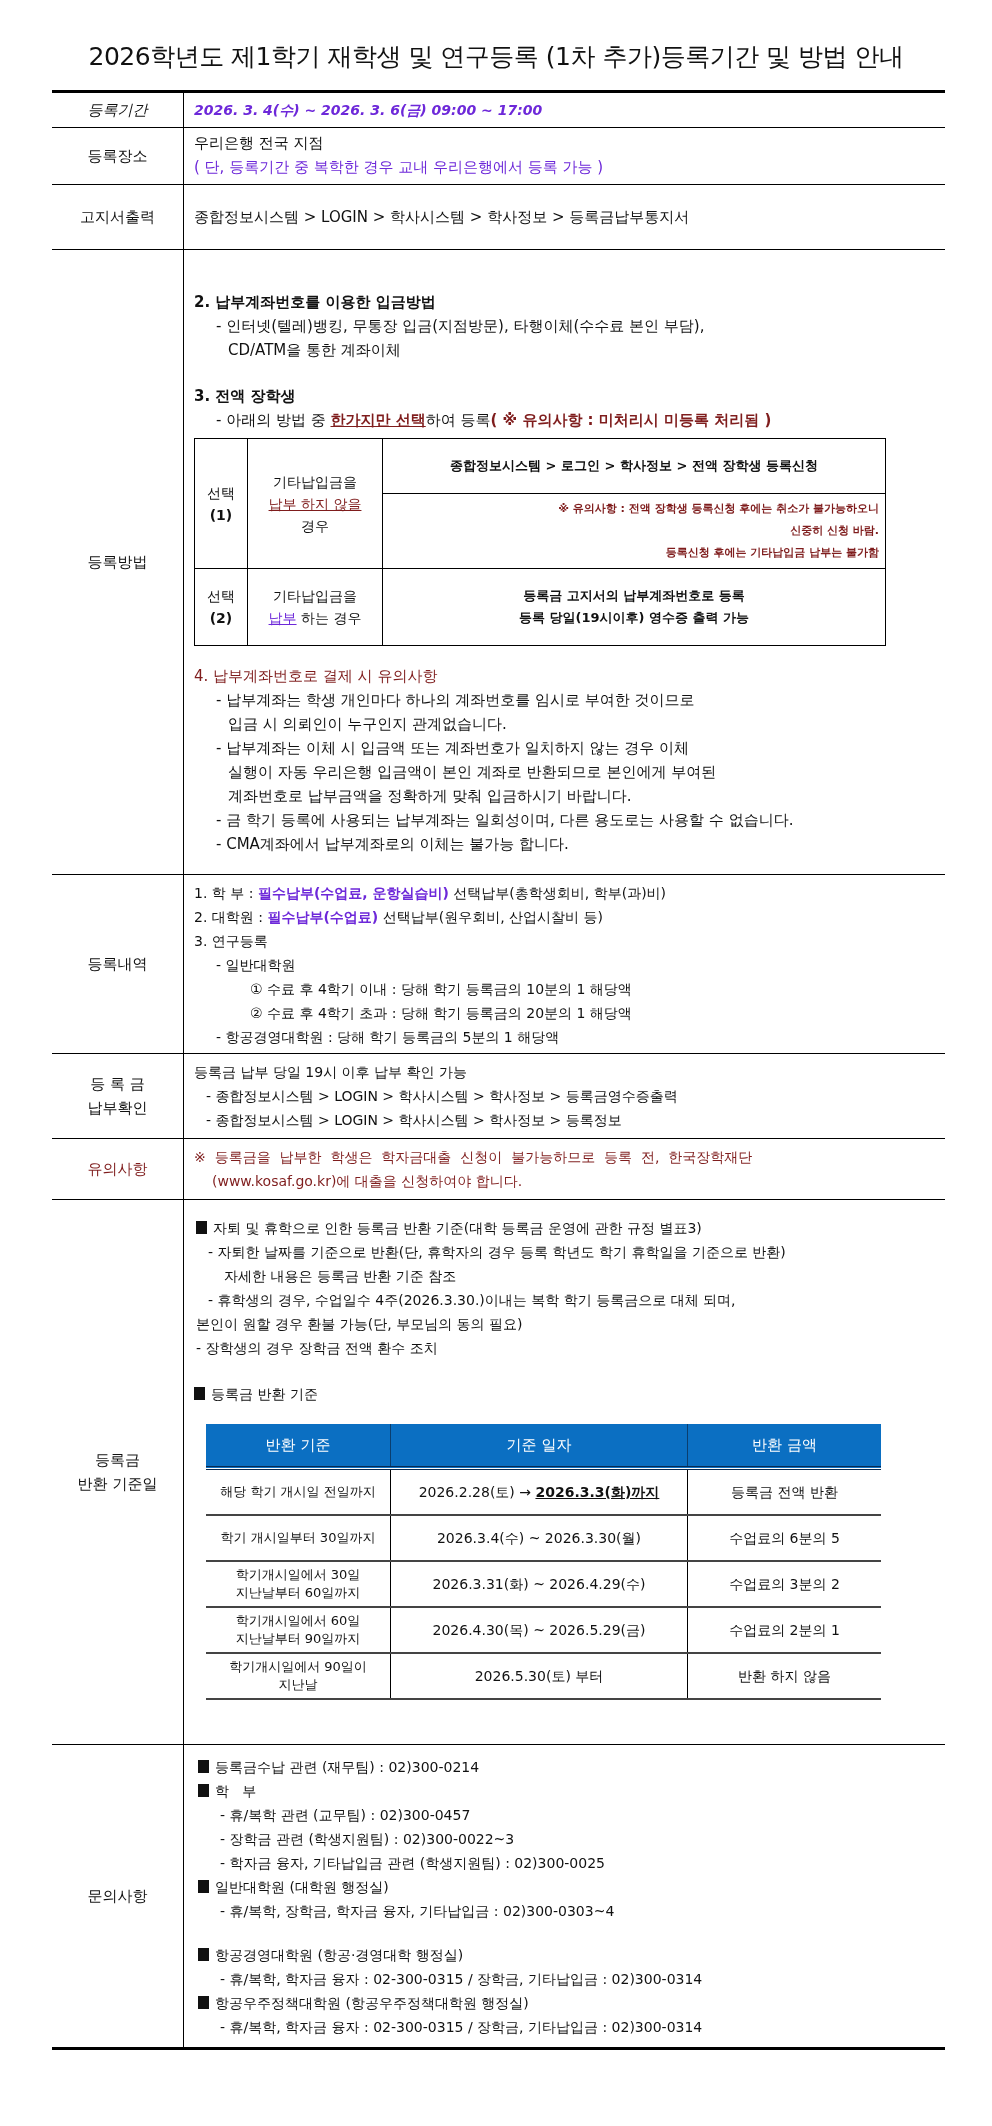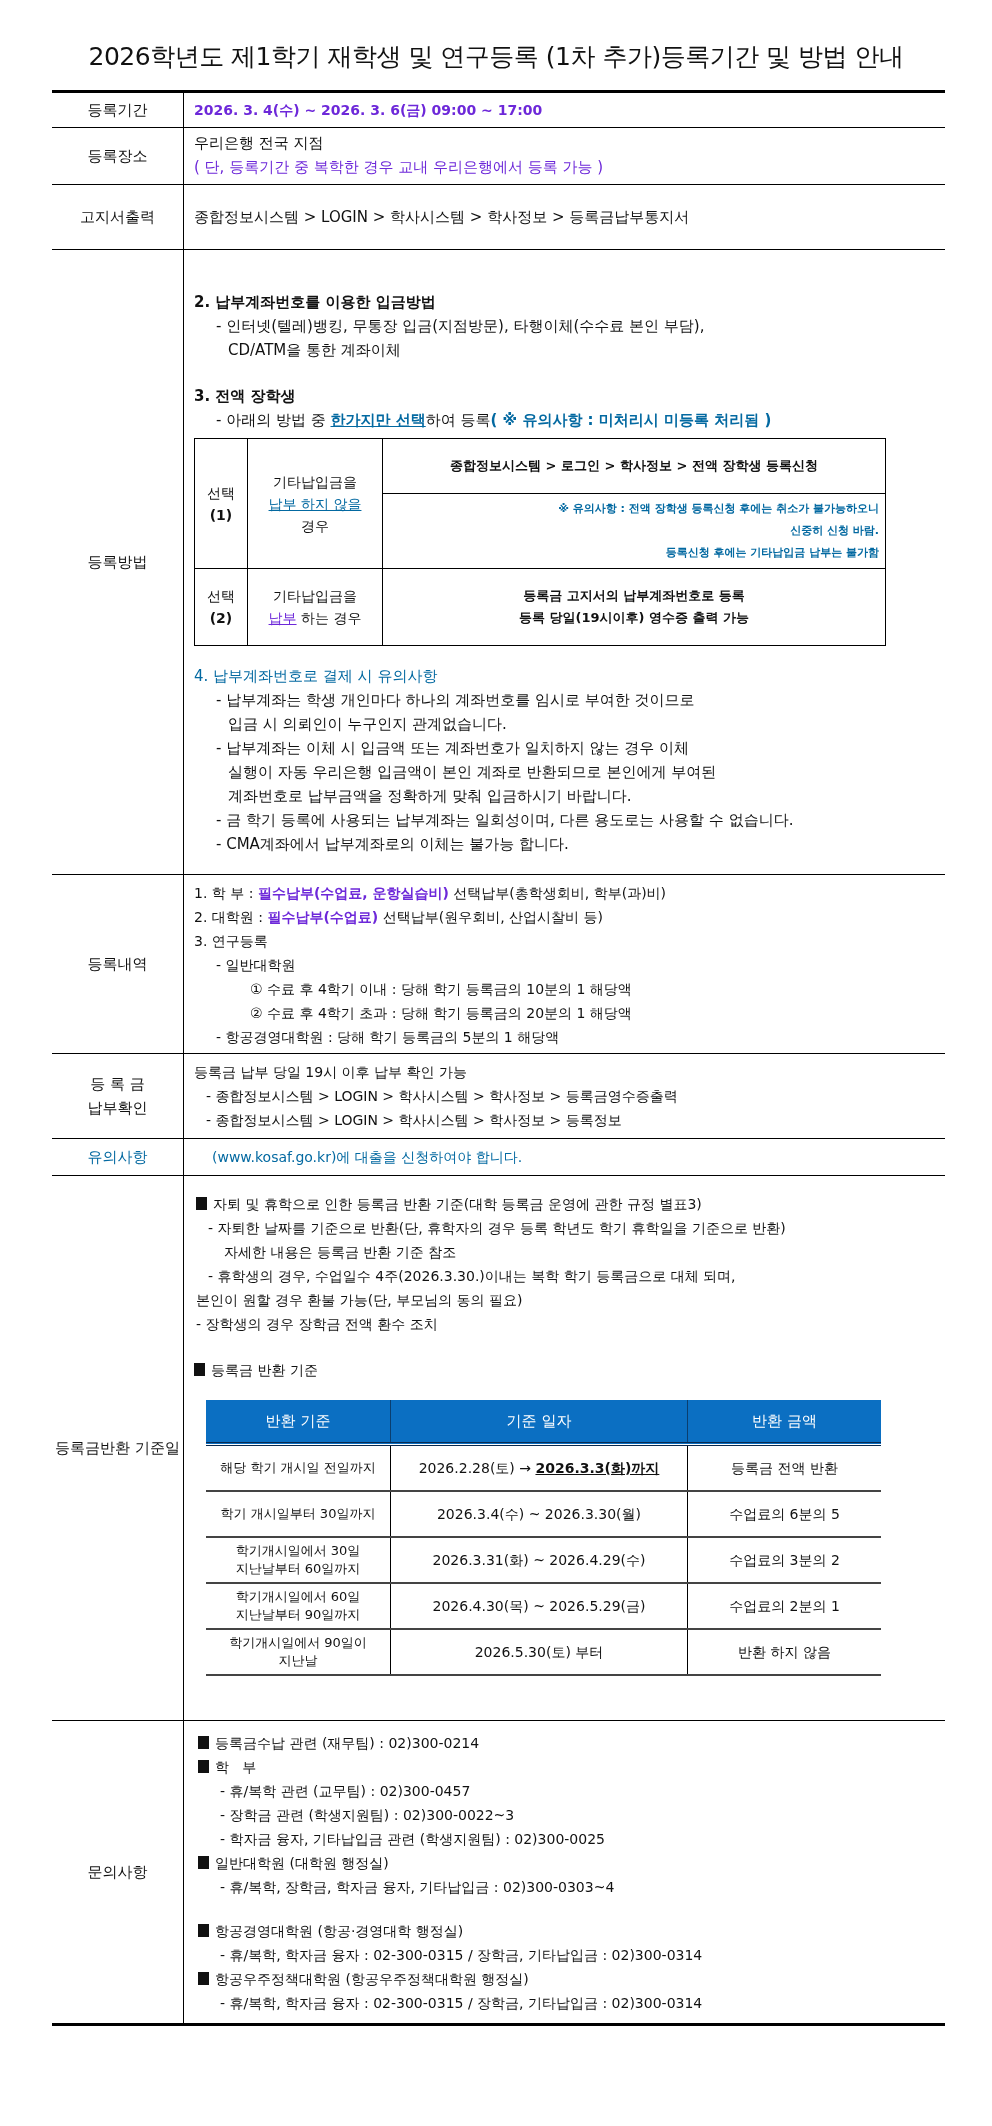--- a/index.html
+++ b/index.html
@@ -4,21 +4,21 @@
 <style>
   html, body { margin: 0; padding: 0; background: #ffffff; }
   body { width: 992px; height: 2126px; position: relative; font-family: "DejaVu Sans", "Liberation Sans", sans-serif; color: #111; overflow: hidden; }
   .title { position: absolute; left: 0; top: 40px; width: 992px; text-align: center; font-size: 25px; font-weight: normal; letter-spacing: -0.5px; }
   .doc { position: absolute; left: 52px; top: 90px; width: 893px; border-top: 3px solid #000; border-bottom: 3px solid #000; }
   .row { display: flex; border-bottom: 1px solid #000; }
   .row:last-child { border-bottom: none; }
   .label { width: 131px; flex: 0 0 131px; border-right: 1px solid #000; display: flex; align-items: center; justify-content: center; text-align: center; font-size: 15px; line-height: 24px; }
   .content { flex: 1; padding: 4px 10px; font-size: 15px; line-height: 24px; }
   .blue { color: #6d28d9; }
-  .red { color: #0369a1; }
+  .red { color: #7f1d1d; }
   .bold { font-weight: bold; }
   .ul { text-decoration: underline; }
   .ind1 { padding-left: 22px; }
   .ind2 { padding-left: 34px; }
   .ind3 { padding-left: 56px; }
   .gap { height: 22px; }
   .sel-table { border-collapse: collapse; margin: 6px 0 8px 0; width: 692px; font-size: 14px; }
   .sel-table td { border: 1px solid #000; text-align: center; padding: 16px 4px; line-height: 22px; }
   .refund { border-collapse: collapse; margin: 18px 0 20px 12px; width: 675px; font-size: 14px; }
   .refund th { background: #0b6fc2; color: #fff; font-weight: normal; font-size: 15px; height: 40px; border-right: 1px solid #0a3e6e; border-bottom: 4px double #0a2a50; }
@@ -28,21 +28,21 @@
   .refund td.c1 { font-size: 13px; }
   .sq { display: inline-block; width: 11px; height: 13px; background: #111; margin-right: 6px; vertical-align: -1px; }
 </style>
 </head>
 <body>
 
 <div class="title">2026학년도 제1학기 재학생 및 연구등록 (1차 추가)등록기간 및 방법 안내</div>
 
 <div class="doc">
 
-  <div class="row" style="height:34px;">
+  <div class="row" style="height:34px;font-style:italic;">
     <div class="label">등록기간</div>
     <div class="content" style="display:flex;align-items:center;padding-top:0;padding-bottom:0;">
       <span class="blue bold" style="font-size:14px;">2026. 3. 4(수) ~ 2026. 3. 6(금)  09:00 ~ 17:00</span>
     </div>
   </div>
 
   <div class="row" style="height:56px;">
     <div class="label">등록장소</div>
     <div class="content" style="padding-top:3px;">
       <div>우리은행 전국 지점</div>
@@ -141,26 +141,27 @@
     <div class="content" style="padding-top:6px;padding-bottom:6px;font-size:14px;">
       <div>등록금 납부 당일 19시 이후 납부 확인 가능</div>
       <div style="padding-left:12px;">- 종합정보시스템 &gt; LOGIN &gt; 학사시스템 &gt; 학사정보 &gt; 등록금영수증출력</div>
       <div style="padding-left:12px;">- 종합정보시스템 &gt; LOGIN &gt; 학사시스템 &gt; 학사정보 &gt; 등록정보</div>
     </div>
   </div>
 
   <div class="row">
     <div class="label red">유의사항</div>
     <div class="content red" style="padding-top:6px;padding-bottom:6px;font-size:14px;">
+      <div style="white-space:pre;">※  등록금을  납부한  학생은  학자금대출  신청이  불가능하므로  등록  전,  한국장학재단</div>
       <div style="padding-left:18px;">(www.kosaf.go.kr)에 대출을 신청하여야 합니다.</div>
     </div>
   </div>
 
   <div class="row">
-    <div class="label" style="">
+    <div class="label" style="flex-direction:column;">
       <div>등록금</div>
       <div>반환 기준일</div>
     </div>
     <div class="content" style="padding-top:16px;padding-bottom:24px;font-size:14px;">
       <div style="padding-left:2px;"><span class="sq"></span><span>자퇴 및 휴학으로 인한 등록금 반환 기준(대학 등록금 운영에 관한 규정 별표3)</span></div>
       <div style="padding-left:14px;">- 자퇴한 날짜를 기준으로 반환(단, 휴학자의 경우 등록 학년도 학기 휴학일을 기준으로 반환)</div>
       <div style="padding-left:30px;">자세한 내용은 등록금 반환 기준 참조</div>
       <div style="padding-left:14px;">- 휴학생의 경우, 수업일수 4주(2026.3.30.)이내는 복학 학기 등록금으로 대체 되며,</div>
       <div style="padding-left:2px;">본인이 원할 경우 환불 가능(단, 부모님의 동의 필요)</div>
       <div style="padding-left:2px;">- 장학생의 경우 장학금 전액 환수 조치</div>

